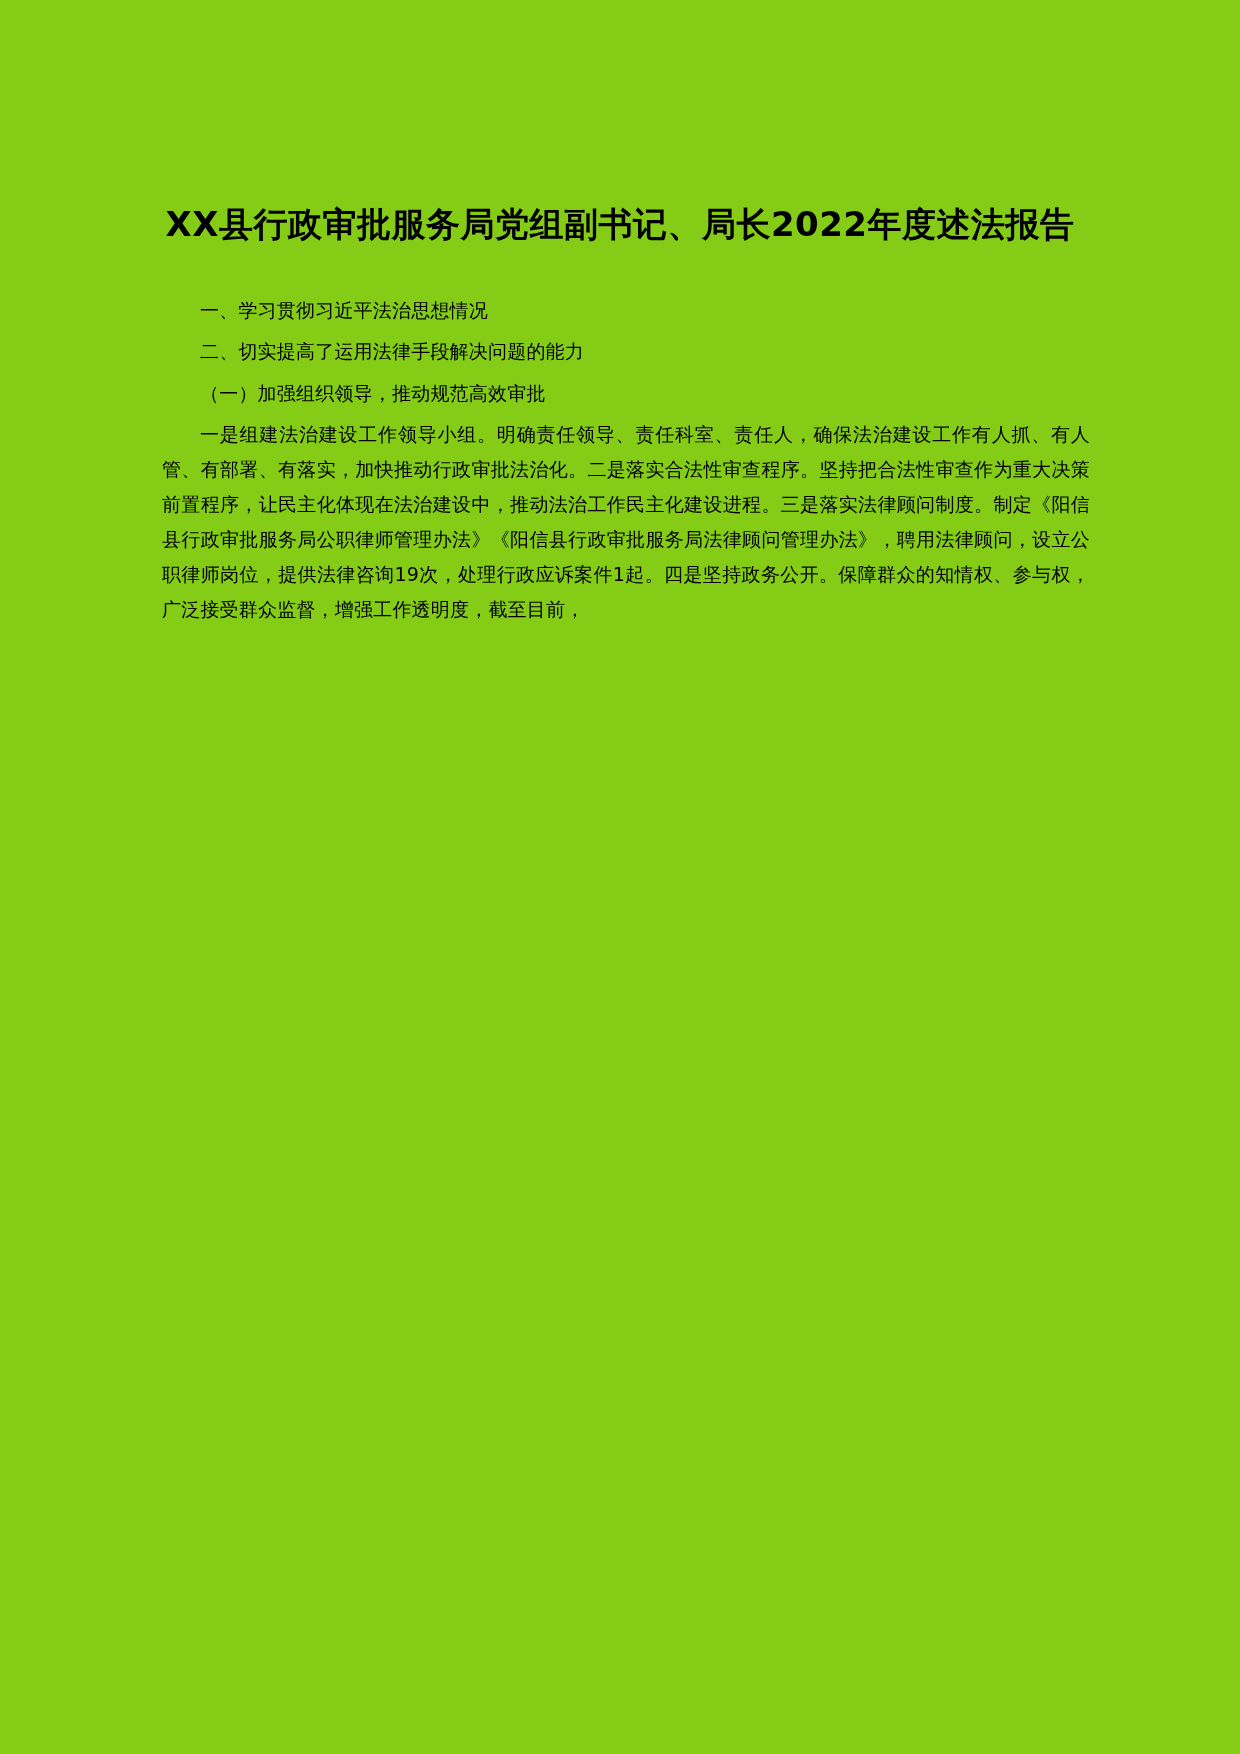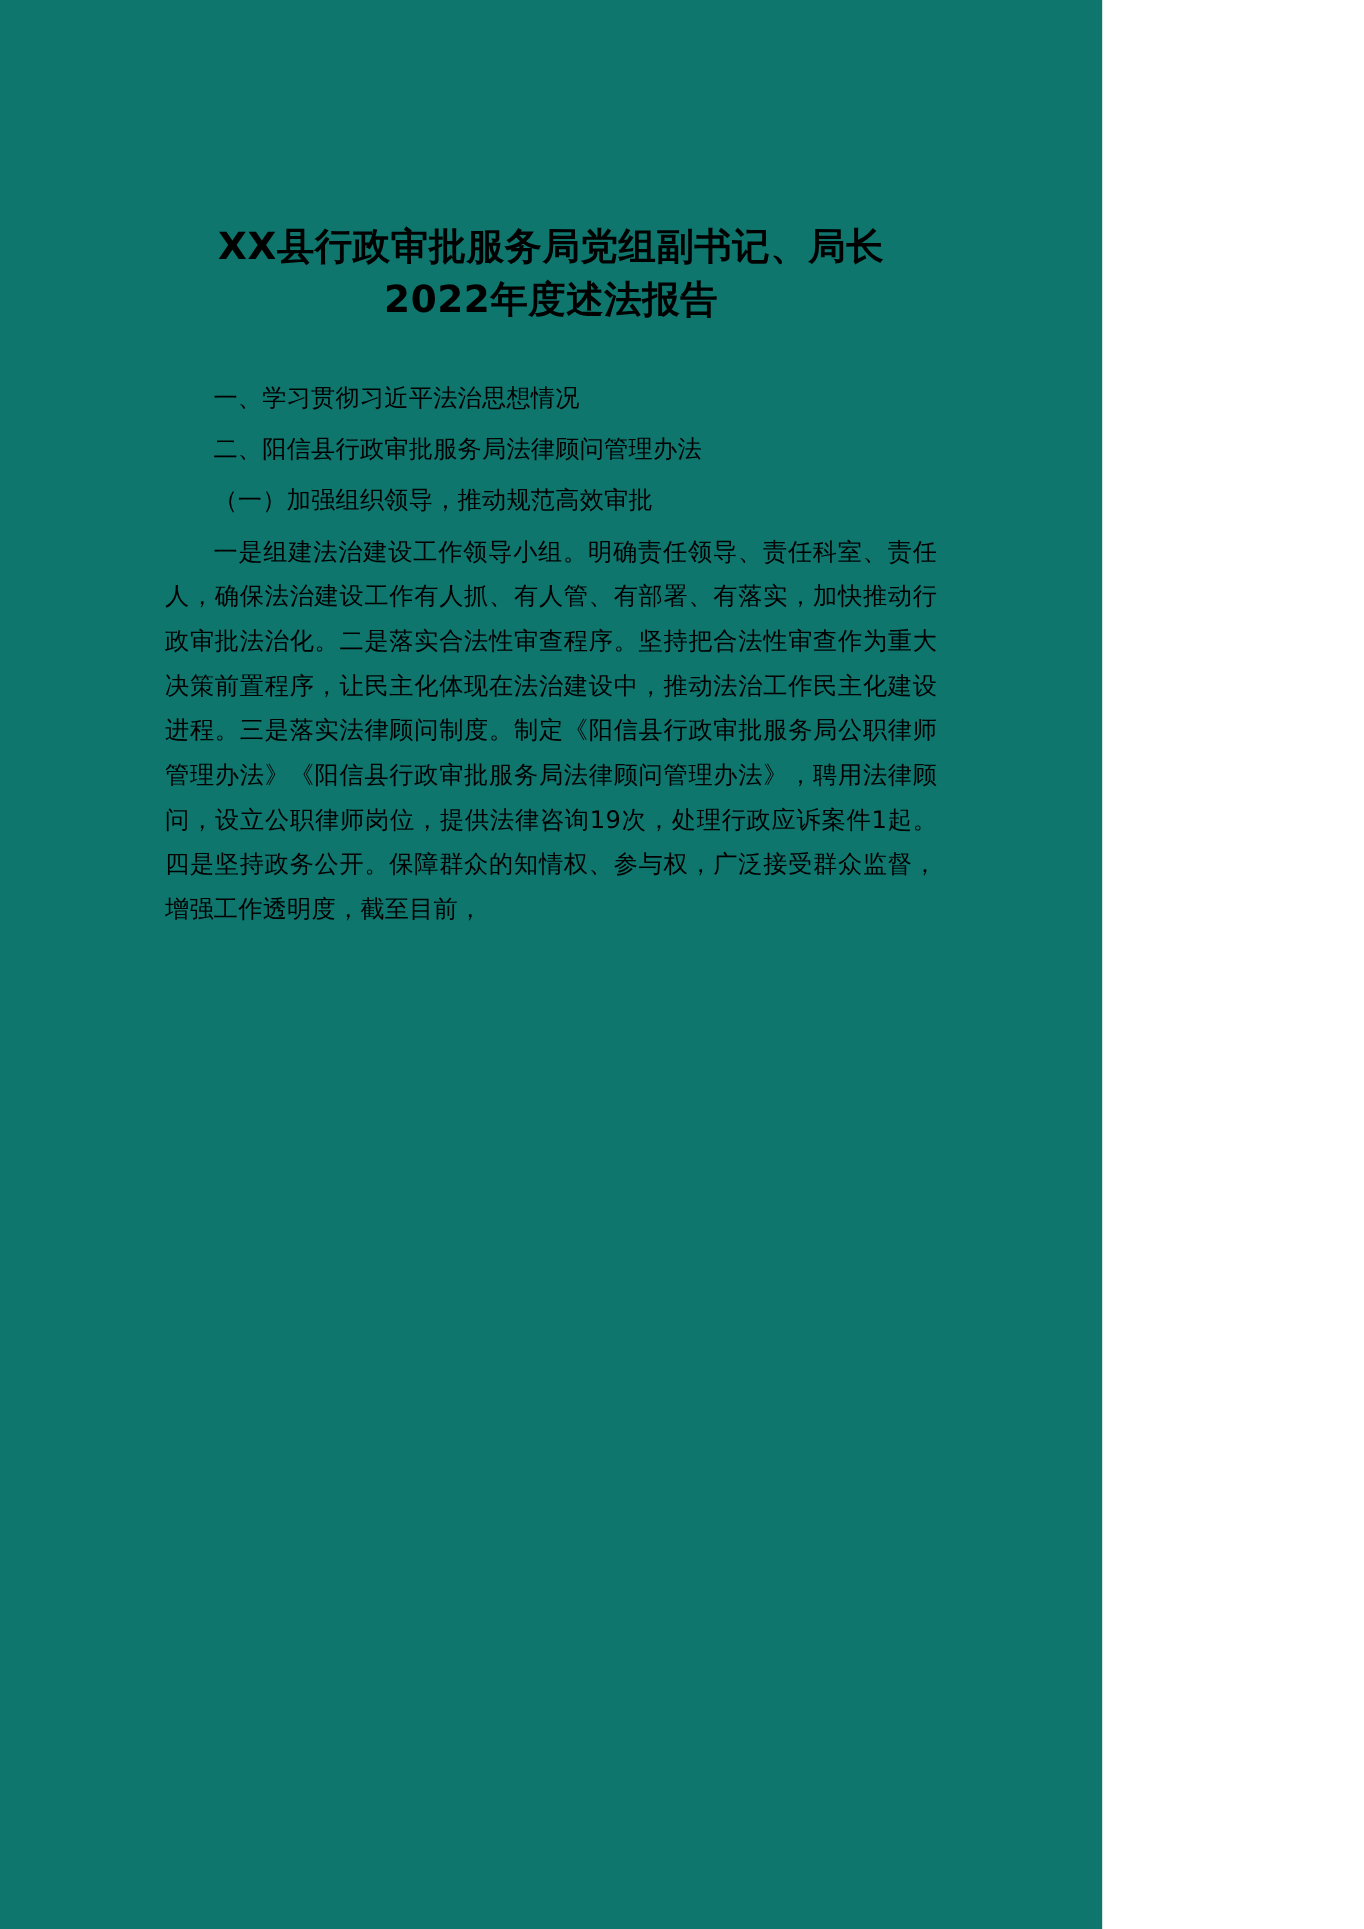--- a/index.html
+++ b/index.html
@@ -8,51 +8,51 @@
     background: #ffffff;
   }
   body {
     width: 1240px;
     height: 1754px;
     font-family: "DejaVu Sans", "Liberation Sans", sans-serif;
     color: #000000;
     -webkit-font-smoothing: antialiased;
   }
   .page {
-    width: 1002px;
+    width: 1240px;
     height: 1754px;
     box-sizing: border-box;
     padding: 200px 150px 0 150px;
     position: relative;
-    background: #0f766e;
+    background: #84cc16;
   }
   .doc-title {
     font-size: 34px;
     font-weight: bold;
     line-height: 1.45;
     text-align: center;
     letter-spacing: 0.5px;
     margin: 0 0 44px 0;
     padding: 0 10px;
   }
   .para {
-    font-size: 22px;
+    font-size: 19px;
     line-height: 1.85;
     text-align: justify;
     text-justify: inter-ideograph;
-    margin: 0 0 6px 0;
+    margin: 0 0 6px 12px;
     letter-spacing: 0.2px;
   }
   .indent {
     text-indent: 2em;
   }
 </style>
 </head>
 <body>
 
 <div class="page">
   <h1 class="doc-title">XX县行政审批服务局党组副书记、局长2022年度述法报告</h1>
 
   <p class="para indent">一、学习贯彻习近平法治思想情况</p>
-  <p class="para indent">二、阳信县行政审批服务局法律顾问管理办法</p>
+  <p class="para indent">二、切实提高了运用法律手段解决问题的能力</p>
   <p class="para indent">（一）加强组织领导，推动规范高效审批</p>
   <p class="para indent">一是组建法治建设工作领导小组。明确责任领导、责任科室、责任人，确保法治建设工作有人抓、有人管、有部署、有落实，加快推动行政审批法治化。二是落实合法性审查程序。坚持把合法性审查作为重大决策前置程序，让民主化体现在法治建设中，推动法治工作民主化建设进程。三是落实法律顾问制度。制定《阳信县行政审批服务局公职律师管理办法》《阳信县行政审批服务局法律顾问管理办法》，聘用法律顾问，设立公职律师岗位，提供法律咨询19次，处理行政应诉案件1起。四是坚持政务公开。保障群众的知情权、参与权，广泛接受群众监督，增强工作透明度，截至目前，</p>
 </div>
 
 </body></html>

